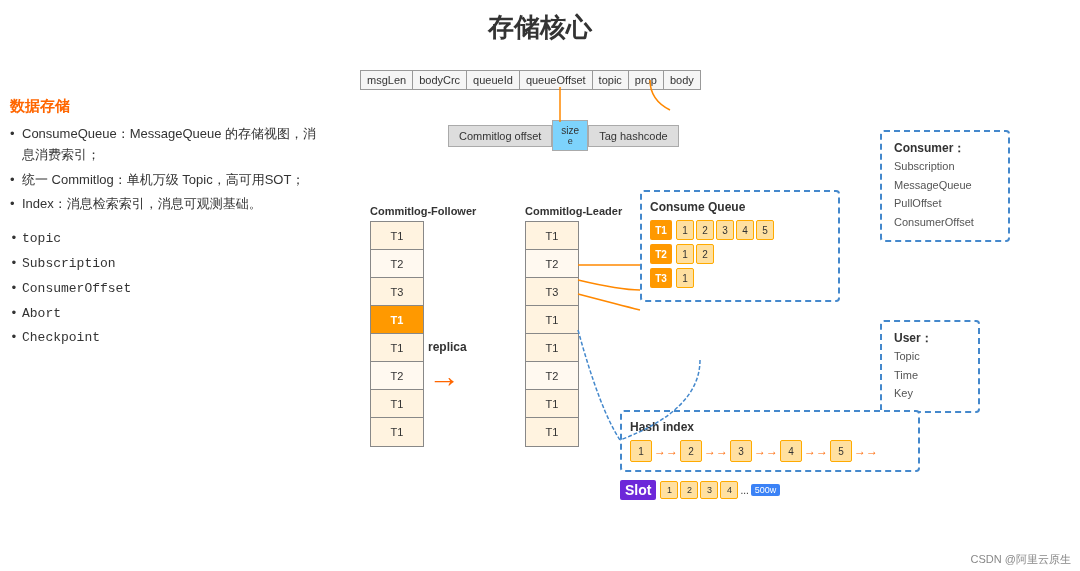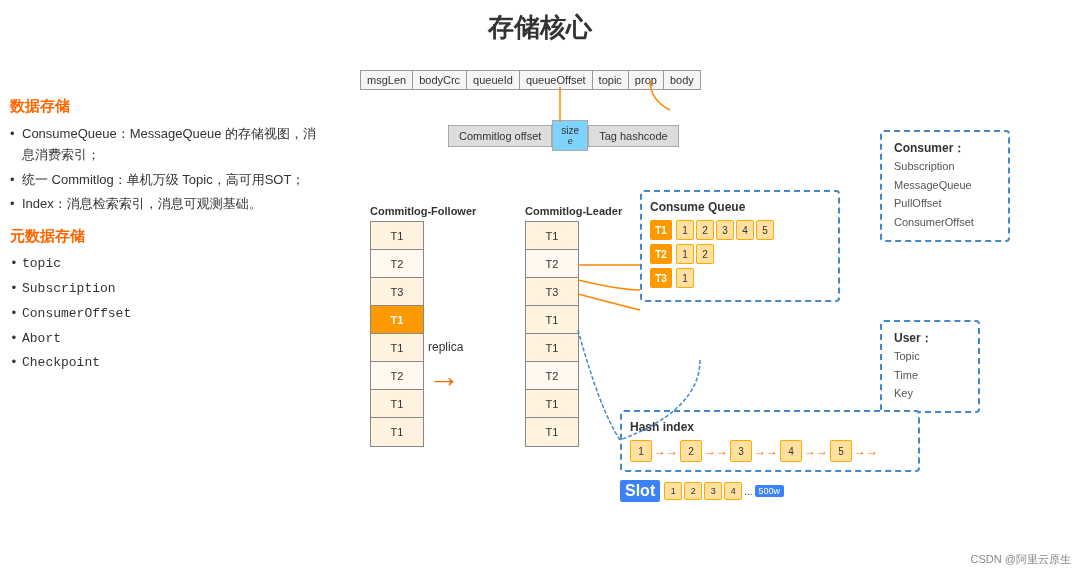--- a/index.html
+++ b/index.html
@@ -104,21 +104,21 @@
       font-size: 11px;
       color: #333;
     }
     .cl-row:last-child { border-bottom: none; }
     .cl-t1 { background: #fff3e0; }
     .cl-t2 { background: #fff9f0; }
     .cl-t3 { background: #fff3e0; }
     .cl-highlight { background: #ff9900; color: #fff; font-weight: bold; }
     .replica-label {
       font-size: 12px;
-      font-weight: normal;
+      font-weight: bold;
       color: #333;
       margin-bottom: 4px;
     }
 
     
     .consume-queue-box {
       position: absolute;
       top: 140px;
       left: 300px;
       border: 2px dashed #4488cc;
@@ -252,24 +252,24 @@
     
     .slot-row {
       position: absolute;
       top: 430px;
       left: 280px;
       display: flex;
       align-items: center;
       gap: 2px;
     }
     .slot-label {
-      background: #3b82f6;
+      background: #6d28d9;
       color: #fff;
       padding: 2px 5px;
-      font-size: 16px;
+      font-size: 14px;
       font-weight: bold;
       border-radius: 2px;
       margin-right: 2px;
     }
     .slot-num {
       width: 18px;
       height: 18px;
       background: #ffe0a0;
       border: 1px solid #ffaa00;
       border-radius: 2px;
@@ -346,21 +346,20 @@
 
   <div class="title">存储核心</div>
 
   <div class="left-panel">
     <div class="section-title-orange">数据存储</div>
     <ul class="bullet-list">
       <li>ConsumeQueue：MessageQueue 的存储视图，消息消费索引；</li>
       <li>统一 Commitlog：单机万级 Topic，高可用SOT；</li>
       <li>Index：消息检索索引，消息可观测基础。</li>
     </ul>
-    <div class="section-title-orange">元数据存储</div>
     <ul class="bullet-list mono">
       <li>topic</li>
       <li>Subscription</li>
       <li>ConsumerOffset</li>
       <li>Abort</li>
       <li>Checkpoint</li>
     </ul>
   </div>
 
   <div class="diagram-area">

